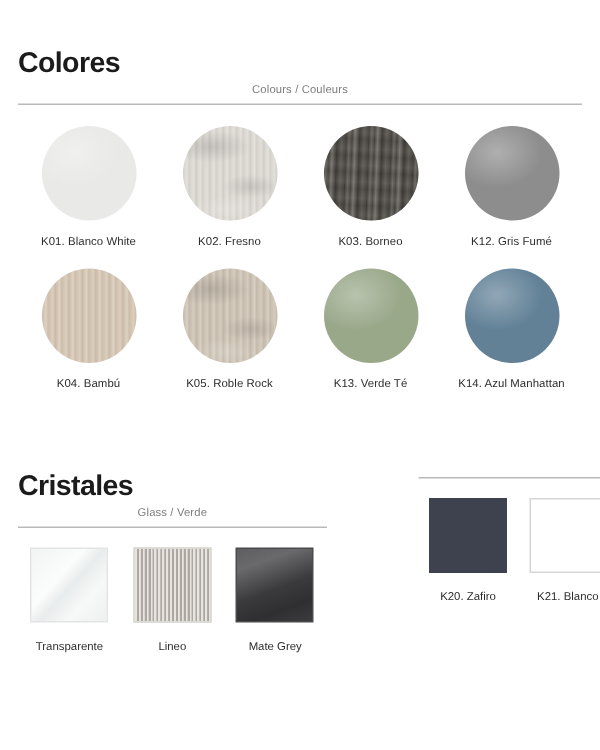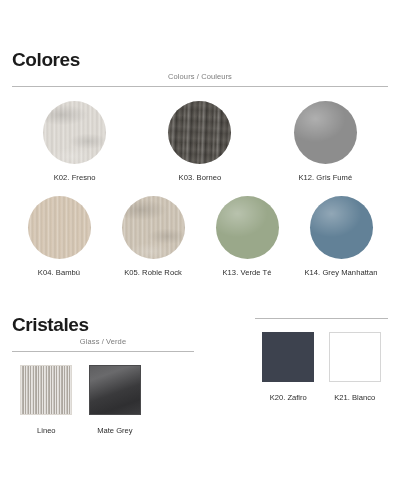--- a/index.html
+++ b/index.html
@@ -17,21 +17,21 @@
     font-size: 19px; font-weight: bold; color: #1b1b1b;
     letter-spacing: -0.4px; line-height: 21px;
   }
   .section-sub {
     font-size: 7.5px; color: #7d7d7d; line-height: 11px;
     letter-spacing: 0.1px; margin-top: 1px; text-align: center;
   }
   .rule { height: 1px; background: #b9b9b9; margin-top: 4px; }
 
   
-  #colores-section { padding-top: 49px; }
+  #colores-section { padding-top: 32px; }
   .swatch-row {
     display: flex; width: 100%;
     margin-top: 14px;
   }
   .swatch-cell {
     flex: 1 1 0; display: flex; flex-direction: column;
     align-items: center;
   }
   .circle {
     width: 63px; height: 63px; border-radius: 50%;
@@ -111,20 +111,26 @@
 
   <div id="colores-section">
     <div class="section-head">
       <div class="section-title">Colores</div>
       <div class="section-sub">Colours / Couleurs</div>
     </div>
     <div class="rule"></div>
 
     <div class="swatch-row">
       <div class="swatch-cell">
+        <div class="circle" style="background:#e9eae7">
+          <div class="tex sheen-soft"></div>
+        </div>
+        <div class="cap">K01. Blanco White</div>
+      </div>
+      <div class="swatch-cell">
         <div class="circle" style="background:#ddd9d3">
           <div class="tex grain-fine"></div>
           <div class="tex blotch"></div>
         </div>
         <div class="cap">K02. Fresno</div>
       </div>
       <div class="swatch-cell">
         <div class="circle" style="background:#55514b">
           <div class="tex grain-coarse"></div>
         </div>
@@ -155,35 +161,39 @@
       <div class="swatch-cell">
         <div class="circle" style="background:#9aa88a">
           <div class="tex sheen-soft"></div>
         </div>
         <div class="cap">K13. Verde Té</div>
       </div>
       <div class="swatch-cell">
         <div class="circle" style="background:#628197">
           <div class="tex sheen-soft"></div>
         </div>
-        <div class="cap">K14. Grey Manhattan</div>
+        <div class="cap">K14. Azul Manhattan</div>
       </div>
     </div>
   </div>
 
   <div id="lower">
 
     <div class="col-left">
       <div class="section-head">
         <div class="section-title">Cristales</div>
         <div class="section-sub">Glass / Verde</div>
       </div>
       <div class="rule"></div>
       <div class="sq-row">
         <div class="sq-cell">
+          <div class="square glass-clear"></div>
+          <div class="sq-cap">Transparente</div>
+        </div>
+        <div class="sq-cell">
           <div class="square glass-lineo"></div>
           <div class="sq-cap">Lineo</div>
         </div>
         <div class="sq-cell">
           <div class="square glass-mate"></div>
           <div class="sq-cap">Mate Grey</div>
         </div>
       </div>
     </div>
 

